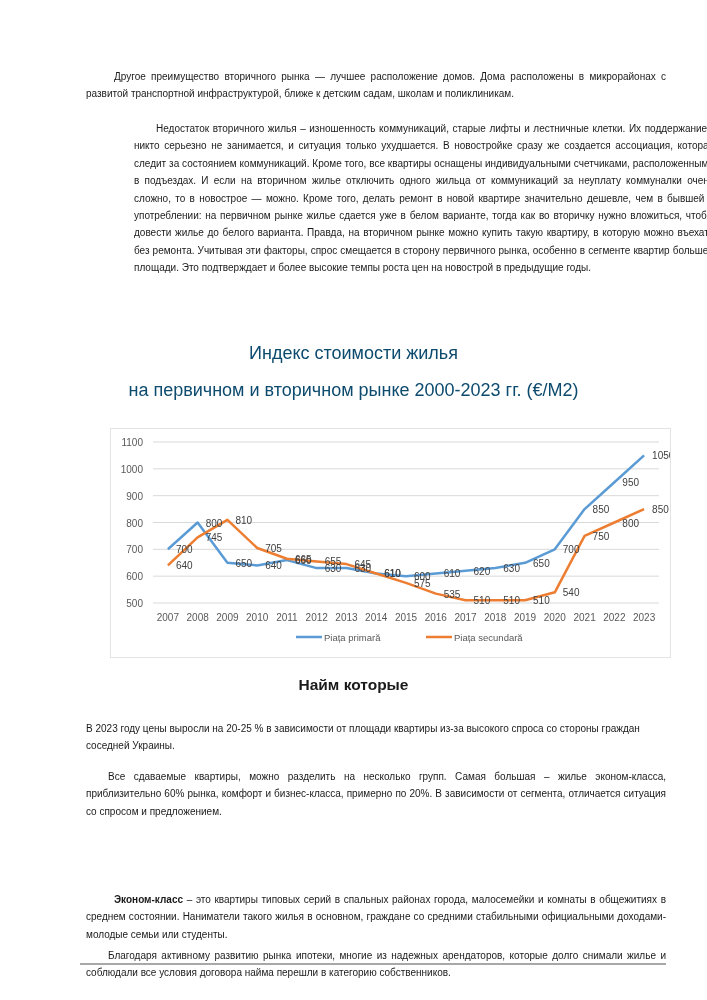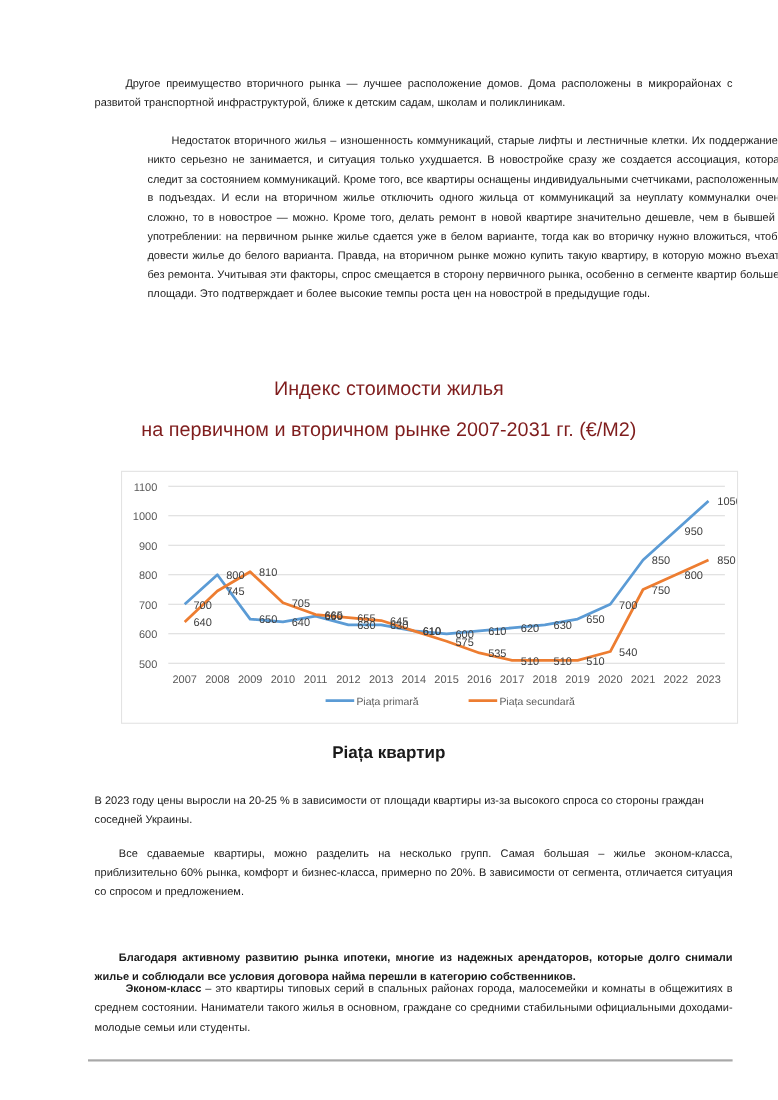--- a/index.html
+++ b/index.html
@@ -5,44 +5,44 @@
   html, body { margin: 0; padding: 0; background: #ffffff; }
   body { width: 707px; height: 1000px; position: relative; overflow: hidden;
          font-family: "Liberation Sans", sans-serif; color: #1a1a1a; }
   .para { position: absolute; left: 86px; width: 580px; font-size: 10px;
           line-height: 17.4px; text-align: justify; margin: 0; }
   .para .indent { display: inline-block; width: 28px; }
   .para .indent-sm { display: inline-block; width: 22px; }
   #p1 { top: 68px; }
   #p2 { top: 120px; margin-left: 48px; }
   .chart-title { position: absolute; left: 0; width: 707px; text-align: center;
-                 font-size: 18px; color: #7f1d1d; margin: 0; font-weight: normal; }
+                 font-size: 18px; color: #0c4a6e; margin: 0; font-weight: normal; }
   #ct1 { top: 343px; }
   #ct2 { top: 380px; }
   #chart-box { position: absolute; left: 110px; top: 428px; width: 559px; height: 228px;
                border: 1px solid #e3e3e3; background: #fff; }
   #chart-svg { position: absolute; left: 0; top: 0; }
   .section-title { position: absolute; top: 676px; left: 0; width: 707px; text-align: center;
                    font-size: 15.5px; font-weight: bold; margin: 0; }
   #p3 { top: 720px; text-align: left; }
   #p4 { top: 768px; }
   #p5 { top: 891px; }
-  #p6 { top: 863px; font-weight: bold; }
+  #p6 { top: 947px; }
   #footer-line { position: absolute; left: 80px; width: 586px; top: 963px; height: 2px; background: #a8a8a8; }
   b { font-weight: bold; }
 </style>
 </head>
 <body>
 
 <p class="para" id="p1"><span class="indent"></span><span>Другое преимущество вторичного рынка — лучшее расположение домов. Дома расположены в микрорайонах с развитой транспортной инфраструктурой, ближе к детским садам, школам и поликлиникам.</span></p>
 
 <p class="para" id="p2"><span class="indent-sm"></span><span>Недостаток вторичного жилья – изношенность коммуникаций, старые лифты и лестничные клетки. Их поддержанием никто серьезно не занимается, и ситуация только ухудшается. В новостройке сразу же создается ассоциация, которая следит за состоянием коммуникаций. Кроме того, все квартиры оснащены индивидуальными счетчиками, расположенными в подъездах. И если на вторичном жилье отключить одного жильца от коммуникаций за неуплату коммуналки очень сложно, то в новострое — можно. Кроме того, делать ремонт в новой квартире значительно дешевле, чем в бывшей в употреблении: на первичном рынке жилье сдается уже в белом варианте, тогда как во вторичку нужно вложиться, чтобы довести жилье до белого варианта. Правда, на вторичном рынке можно купить такую квартиру, в которую можно въехать без ремонта. Учитывая эти факторы, спрос смещается в сторону первичного рынка, особенно в сегменте квартир большей площади. Это подтверждает и более высокие темпы роста цен на новострой в предыдущие годы.</span></p>
 
 <h2 class="chart-title" id="ct1">Индекс стоимости жилья</h2>
-<h2 class="chart-title" id="ct2">на первичном и вторичном рынке 2007-2031 гг. (€/M2)</h2>
+<h2 class="chart-title" id="ct2">на первичном и вторичном рынке 2000-2023 гг. (€/M2)</h2>
 
 <div id="chart-box">
   <svg id="chart-svg" width="559" height="228">
       <line x1="42" x2="548" y1="174" y2="174" stroke="#d9d9d9" stroke-width="1"></line>
       <text x="32" y="178" text-anchor="end" font-size="10" fill="#595959" font-family="&quot;Liberation Sans&quot;, sans-serif">500</text>
       <line x1="42" x2="548" y1="147.16666666666666" y2="147.16666666666666" stroke="#d9d9d9" stroke-width="1"></line>
       <text x="32" y="151.16666666666666" text-anchor="end" font-size="10" fill="#595959" font-family="&quot;Liberation Sans&quot;, sans-serif">600</text>
       <line x1="42" x2="548" y1="120.33333333333334" y2="120.33333333333334" stroke="#d9d9d9" stroke-width="1"></line>
       <text x="32" y="124.33333333333334" text-anchor="end" font-size="10" fill="#595959" font-family="&quot;Liberation Sans&quot;, sans-serif">700</text>
       <line x1="42" x2="548" y1="93.5" y2="93.5" stroke="#d9d9d9" stroke-width="1"></line>
@@ -106,21 +106,21 @@
       <text x="481.5882352941177" y="110.91666666666666" font-size="10" fill="#404040" font-family="&quot;Liberation Sans&quot;, sans-serif">750</text>
       <text x="511.3529411764706" y="97.5" font-size="10" fill="#404040" font-family="&quot;Liberation Sans&quot;, sans-serif">800</text>
       <text x="541.1176470588235" y="84.08333333333333" font-size="10" fill="#404040" font-family="&quot;Liberation Sans&quot;, sans-serif">850</text>
       <line x1="185" x2="211" y1="208" y2="208" stroke="#5b9bd5" stroke-width="2.5"></line>
       <text x="213" y="211.5" font-size="9.5" fill="#595959" font-family="&quot;Liberation Sans&quot;, sans-serif">Piața primară</text>
       <line x1="315" x2="341" y1="208" y2="208" stroke="#ed7d31" stroke-width="2.5"></line>
       <text x="343" y="211.5" font-size="9.5" fill="#595959" font-family="&quot;Liberation Sans&quot;, sans-serif">Piața secundară</text>
     </svg>
 </div>
 
-<h3 class="section-title">Piața квартир</h3>
+<h3 class="section-title">Найм которые</h3>
 
 <p class="para" id="p3">В 2023 году цены выросли на 20-25 % в зависимости от площади квартиры из-за высокого спроса со стороны граждан соседней Украины.</p>
 
 <p class="para" id="p4"><span class="indent-sm"></span><span>Все сдаваемые квартиры, можно разделить на несколько групп. Самая большая – жилье эконом-класса, приблизительно 60% рынка, комфорт и бизнес-класса, примерно по 20%. В зависимости от сегмента, отличается ситуация со спросом и предложением.</span></p>
 
 <p class="para" id="p5"><span class="indent"></span><b>Эконом-класс</b><span> – это квартиры типовых серий в спальных районах города, малосемейки и комнаты в общежитиях в среднем состоянии. Наниматели такого жилья в основном, граждане со средними стабильными официальными доходами- молодые семьи или студенты.</span></p>
 
 <p class="para" id="p6"><span class="indent-sm"></span><span>Благодаря активному развитию рынка ипотеки, многие из надежных арендаторов, которые долго снимали жилье и соблюдали все условия договора найма перешли в категорию собственников.</span></p>
 
 <div id="footer-line"></div>

